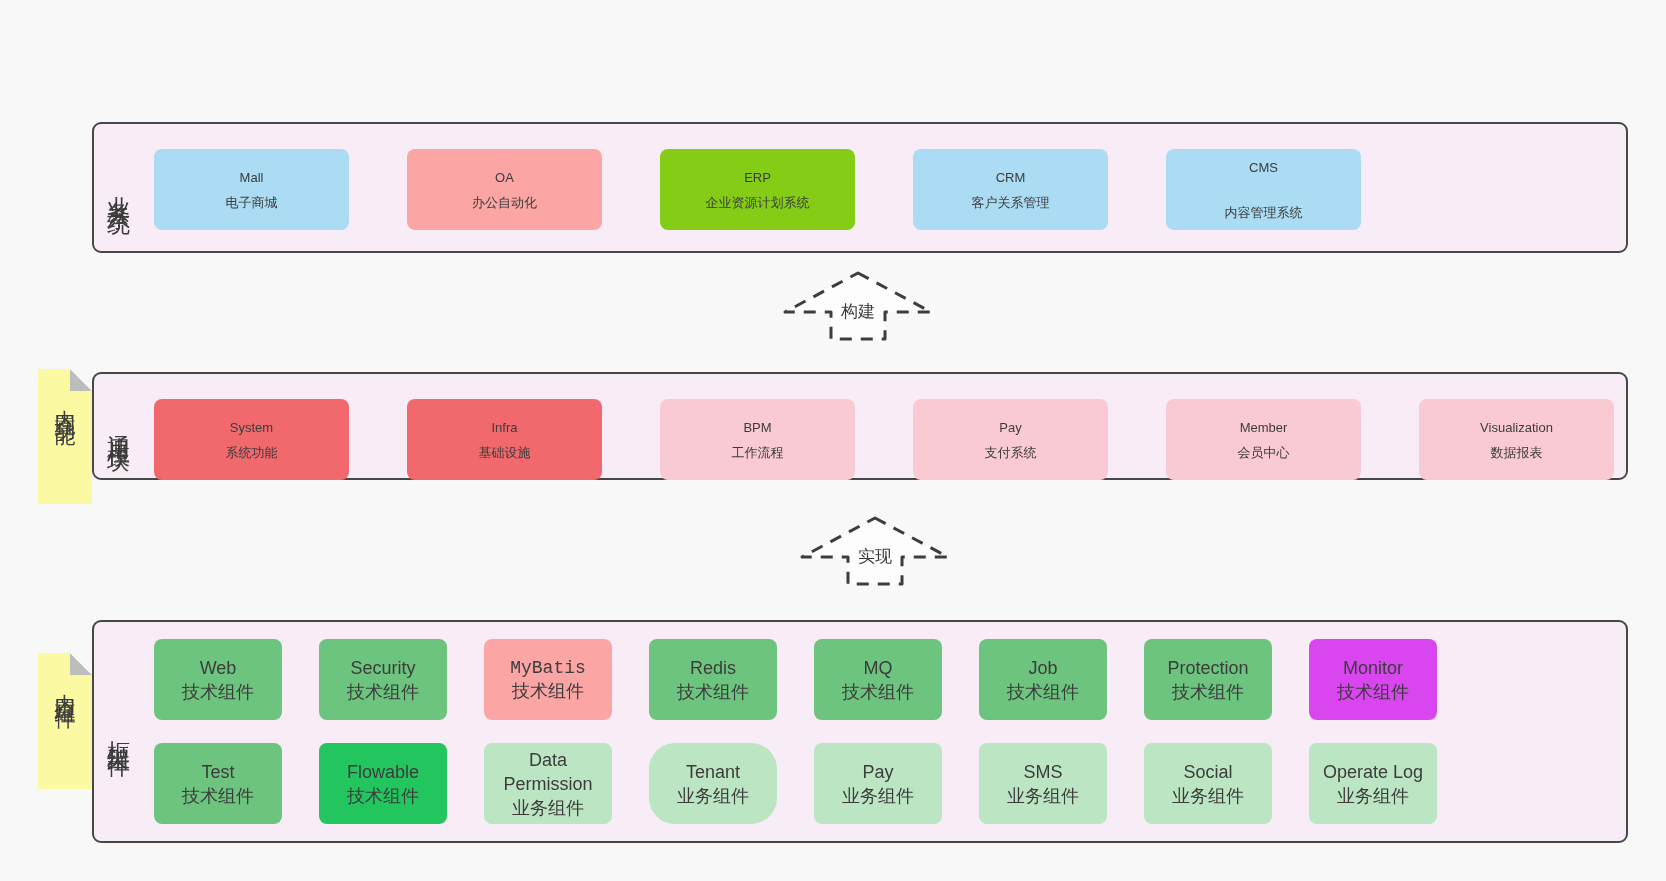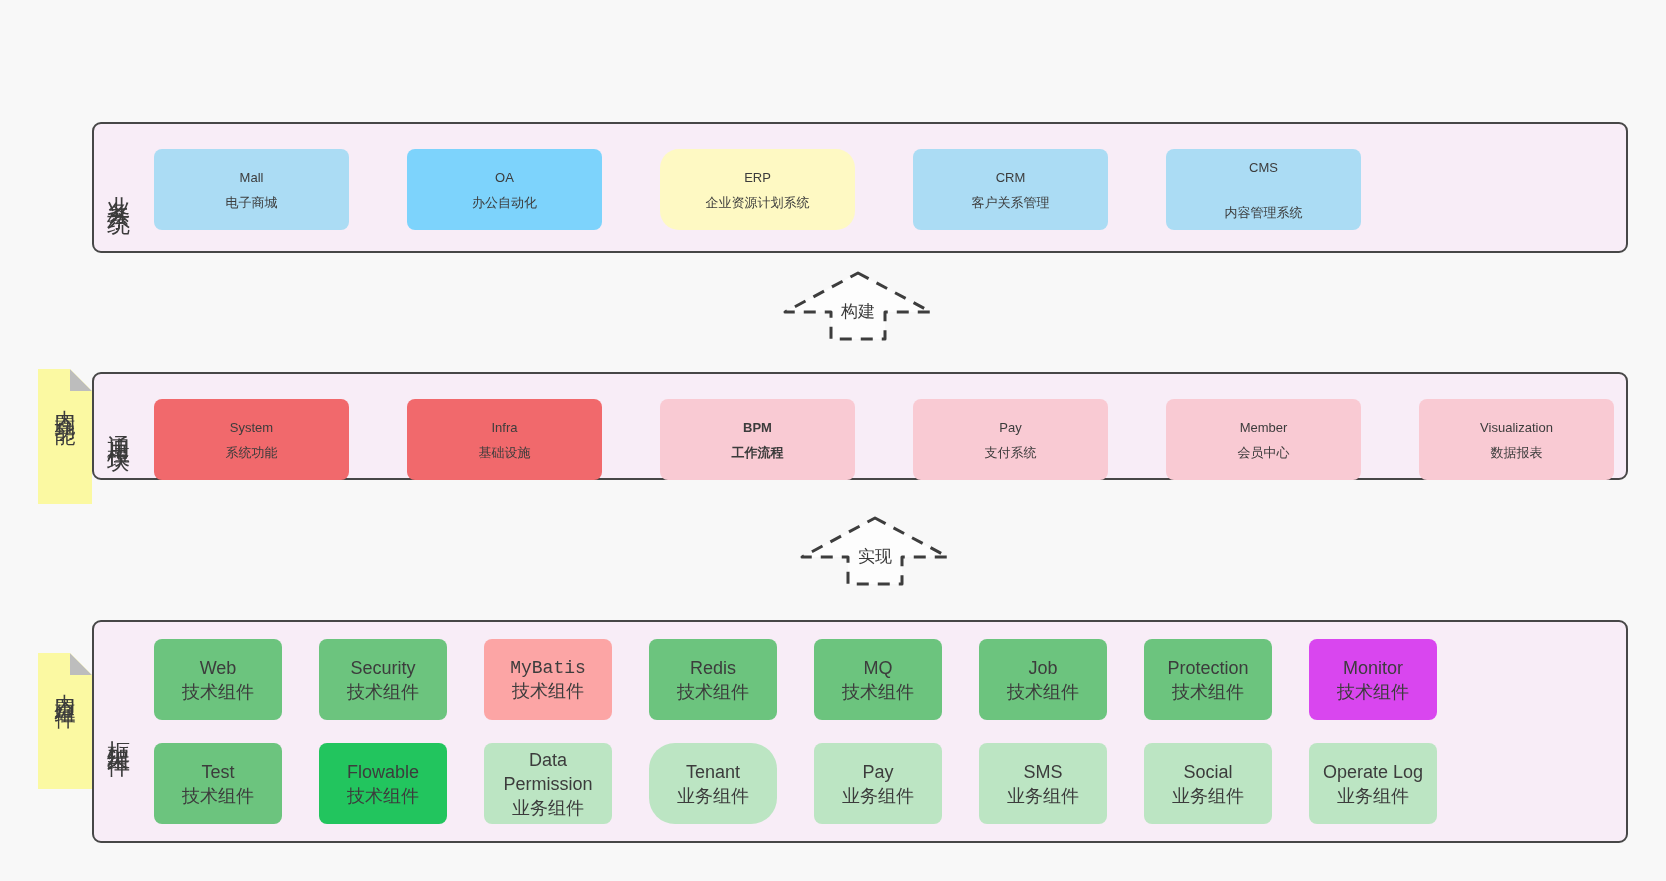--- a/index.html
+++ b/index.html
@@ -76,25 +76,25 @@
   <div class="note-text">内置组件</div>
 </div>
 
 <div class="layer layer-business">
   <div class="side-label">业务系统</div>
   <div class="row row-6">
       <div class="box" style="background: rgb(171, 220, 244);">
         <div>Mall</div>
         <div>电子商城</div>
       </div>
-      <div class="box" style="background: #7dd3fc;">
+      <div class="box" style="background: #fca5a5;">
         <div>OA</div>
         <div>办公自动化</div>
       </div>
-      <div class="box" style="background: #fef9c3; border-radius: 19px;">
+      <div class="box" style="background: #84cc16;">
         <div>ERP</div>
         <div>企业资源计划系统</div>
       </div>
       <div class="box" style="background: rgb(171, 220, 244);">
         <div>CRM</div>
         <div>客户关系管理</div>
       </div>
       <div class="box" style="background: rgb(171, 220, 244); gap: 20px;">
         <div>CMS</div>
         <div>内容管理系统</div>
@@ -113,21 +113,21 @@
   <div class="side-label">通用模块</div>
   <div class="row row-6">
       <div class="box" style="background: rgb(241, 105, 108);">
         <div>System</div>
         <div>系统功能</div>
       </div>
       <div class="box" style="background: rgb(241, 105, 108);">
         <div>Infra</div>
         <div>基础设施</div>
       </div>
-      <div class="box" style="background: rgb(249, 202, 211); font-weight: bold;">
+      <div class="box" style="background: rgb(249, 202, 211);">
         <div>BPM</div>
         <div>工作流程</div>
       </div>
       <div class="box" style="background: rgb(249, 202, 211);">
         <div>Pay</div>
         <div>支付系统</div>
       </div>
       <div class="box" style="background: rgb(249, 202, 211);">
         <div>Member</div>
         <div>会员中心</div>

